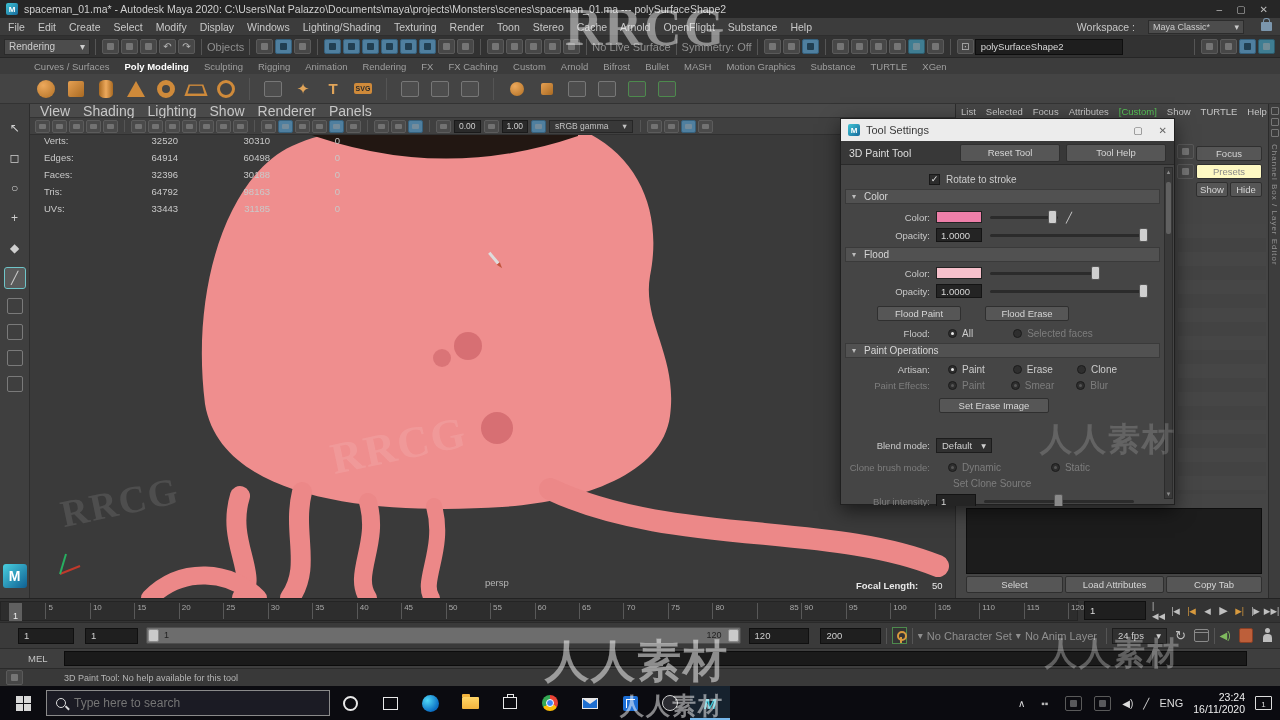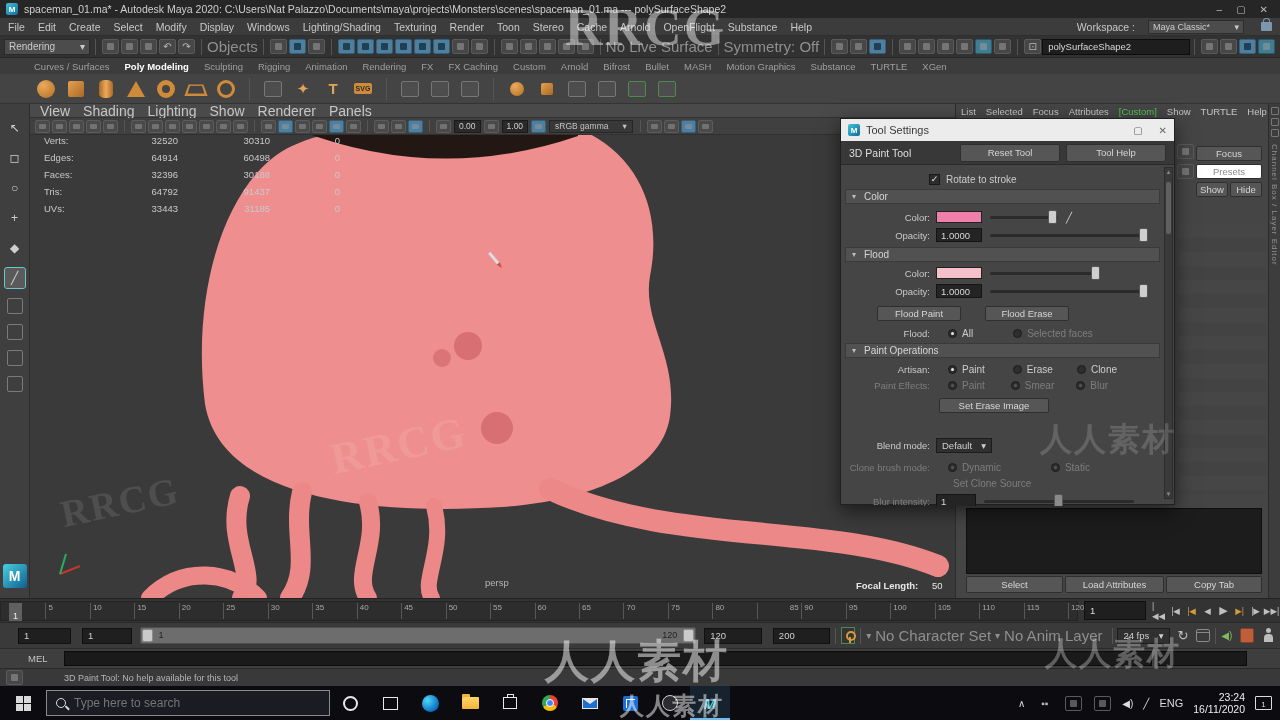--- a/index.html
+++ b/index.html
@@ -20,21 +20,21 @@
   
   .statusline{left:0;top:36px;width:1280px;height:22px;background:#323232;display:flex;align-items:center;padding:0 4px;border-bottom:1px solid #262626}
   .dd{height:16px;background:#4c4c4c;border:1px solid #2a2a2a;display:flex;align-items:center;justify-content:space-between;padding:0 4px;color:#ccc}
   .sep{width:1px;height:16px;background:#555;margin:0 5px}
   .ic{width:17px;height:15px;border:1px solid #5a5a5a;background:#474747;border-radius:2px;position:relative;margin:0 1px;display:flex;align-items:center;justify-content:center;color:#b9b9b9;font-size:10px}
   .ic::after{content:"";width:7px;height:7px;background:#9a9a9a;opacity:.55;border-radius:1px}
   .ic.g::after{display:none}
   .ic.b{background:#4f7f9f;border-color:#35607c}
   .ic.b::after{background:#15303f;opacity:.8}
   .ic.teal{background:#3f7d92;border-color:#2c5a6b}
-  .dimtxt{color:#8f8f8f;font-size:15px;white-space:nowrap}
+  .dimtxt{color:#8f8f8f;font-size:11px;white-space:nowrap}
   .txtfield{height:16px;background:#1e1e1e;border:1px solid #0e0e0e;color:#d8d8d8;display:flex;align-items:center;padding:0 5px;font-size:9.5px}
   
   .shelftabs{left:0;top:58px;width:1280px;height:16px;background:#3c3c3c;display:flex;align-items:flex-end;gap:15px;padding:0 8px 2px 34px}
   .shelftabs span{color:#9f9f9f;font-size:9.5px;white-space:nowrap}
   .shelftabs span.active{color:#fff;font-weight:bold}
   .shelficons{left:0;top:74px;width:1280px;height:30px;background:#444;display:flex;align-items:center;gap:6px;padding:0 6px 0 34px;border-bottom:1px solid #333}
   .shic{width:24px;height:24px;display:flex;align-items:center;justify-content:center;position:relative}
   .orb{width:18px;height:18px;border-radius:50%;background:radial-gradient(circle at 35% 30%,#eda95c,#b06f24)}
   .cubeic{width:16px;height:16px;background:linear-gradient(135deg,#e6a052,#a96a22);border-radius:2px}
   .cylic{width:14px;height:18px;background:linear-gradient(90deg,#a96a22,#eda95c,#a96a22);border-radius:6px/4px}
@@ -63,21 +63,21 @@
   .vpdd{height:13px;background:#383838;border:1px solid #262626;color:#c3c3c3;font-size:8.5px;display:flex;align-items:center;gap:14px;padding:0 5px;margin:0 2px}
   .hud{position:absolute;left:14px;top:28px;font-size:9.5px;color:#c9c9c9;line-height:17px}
   .hud .r{display:flex}
   .hud .l{width:42px}
   .hud .c{width:92px;text-align:right}
   .rightpanel{left:955px;top:104px;width:313px;height:494px;background:#454545;border-left:1px solid #2c2c2c}
   .aemenus{position:absolute;left:5px;top:0;width:305px;height:14px;display:flex;gap:10px;align-items:center}
   .aemenus span{font-size:9.5px;color:#c6c6c6;white-space:nowrap}
   .aemenus span.grn{color:#57c457}
   .btn{background:#565656;border:1px solid #2f2f2f;border-radius:2px;color:#d6d6d6;display:flex;align-items:center;justify-content:center;font-size:9.5px}
-  .btn.dis{color:#8a8a8a;background:#ffffff}
+  .btn.dis{color:#8a8a8a;background:#fef9c3}
   .notesbox{position:absolute;left:10px;top:404px;width:296px;height:66px;background:#1c1c1c;border:1px solid #0e0e0e}
   .aerows{position:absolute;left:222px;top:120px;width:88px;height:270px;background:repeating-linear-gradient(#474747 0 14px,#414141 14px 28px);opacity:.5}
   .rightstrip{left:1268px;top:104px;width:12px;height:494px;background:#3d3d3d;border-left:1px solid #2b2b2b}
   .vert-label{position:absolute;left:1px;top:40px;writing-mode:vertical-rl;font-size:8px;color:#919191;letter-spacing:1px}
   .stripic{width:8px;height:8px;border:1px solid #777;margin:3px auto;border-radius:1px}
   
   .toolwin{left:840px;top:118px;width:335px;height:387px;background:#454545;border:1px solid #202020;box-shadow:0 6px 18px rgba(0,0,0,.55);z-index:20}
   .tw-title{height:22px;background:#ececec;display:flex;align-items:center;gap:6px;padding:0 7px;color:#333}
   .tw-title .t{font-size:11px;color:#3a3a3a}
   .tw-btns{margin-left:auto;display:flex;gap:16px;color:#666;font-size:10px}
@@ -458,21 +458,21 @@
         </div>
       <div class="r">
           <span class="l">Faces:</span>
           <span class="c">32396</span>
           <span class="c">30188</span>
           <span class="c" style="width:70px">0</span>
         </div>
       <div class="r">
           <span class="l">Tris:</span>
           <span class="c">64792</span>
-          <span class="c">91437</span>
+          <span class="c">98163</span>
           <span class="c" style="width:70px">0</span>
         </div>
       <div class="r">
           <span class="l">UVs:</span>
           <span class="c">33443</span>
           <span class="c">31185</span>
           <span class="c" style="width:70px">0</span>
         </div>
     </div>
 

